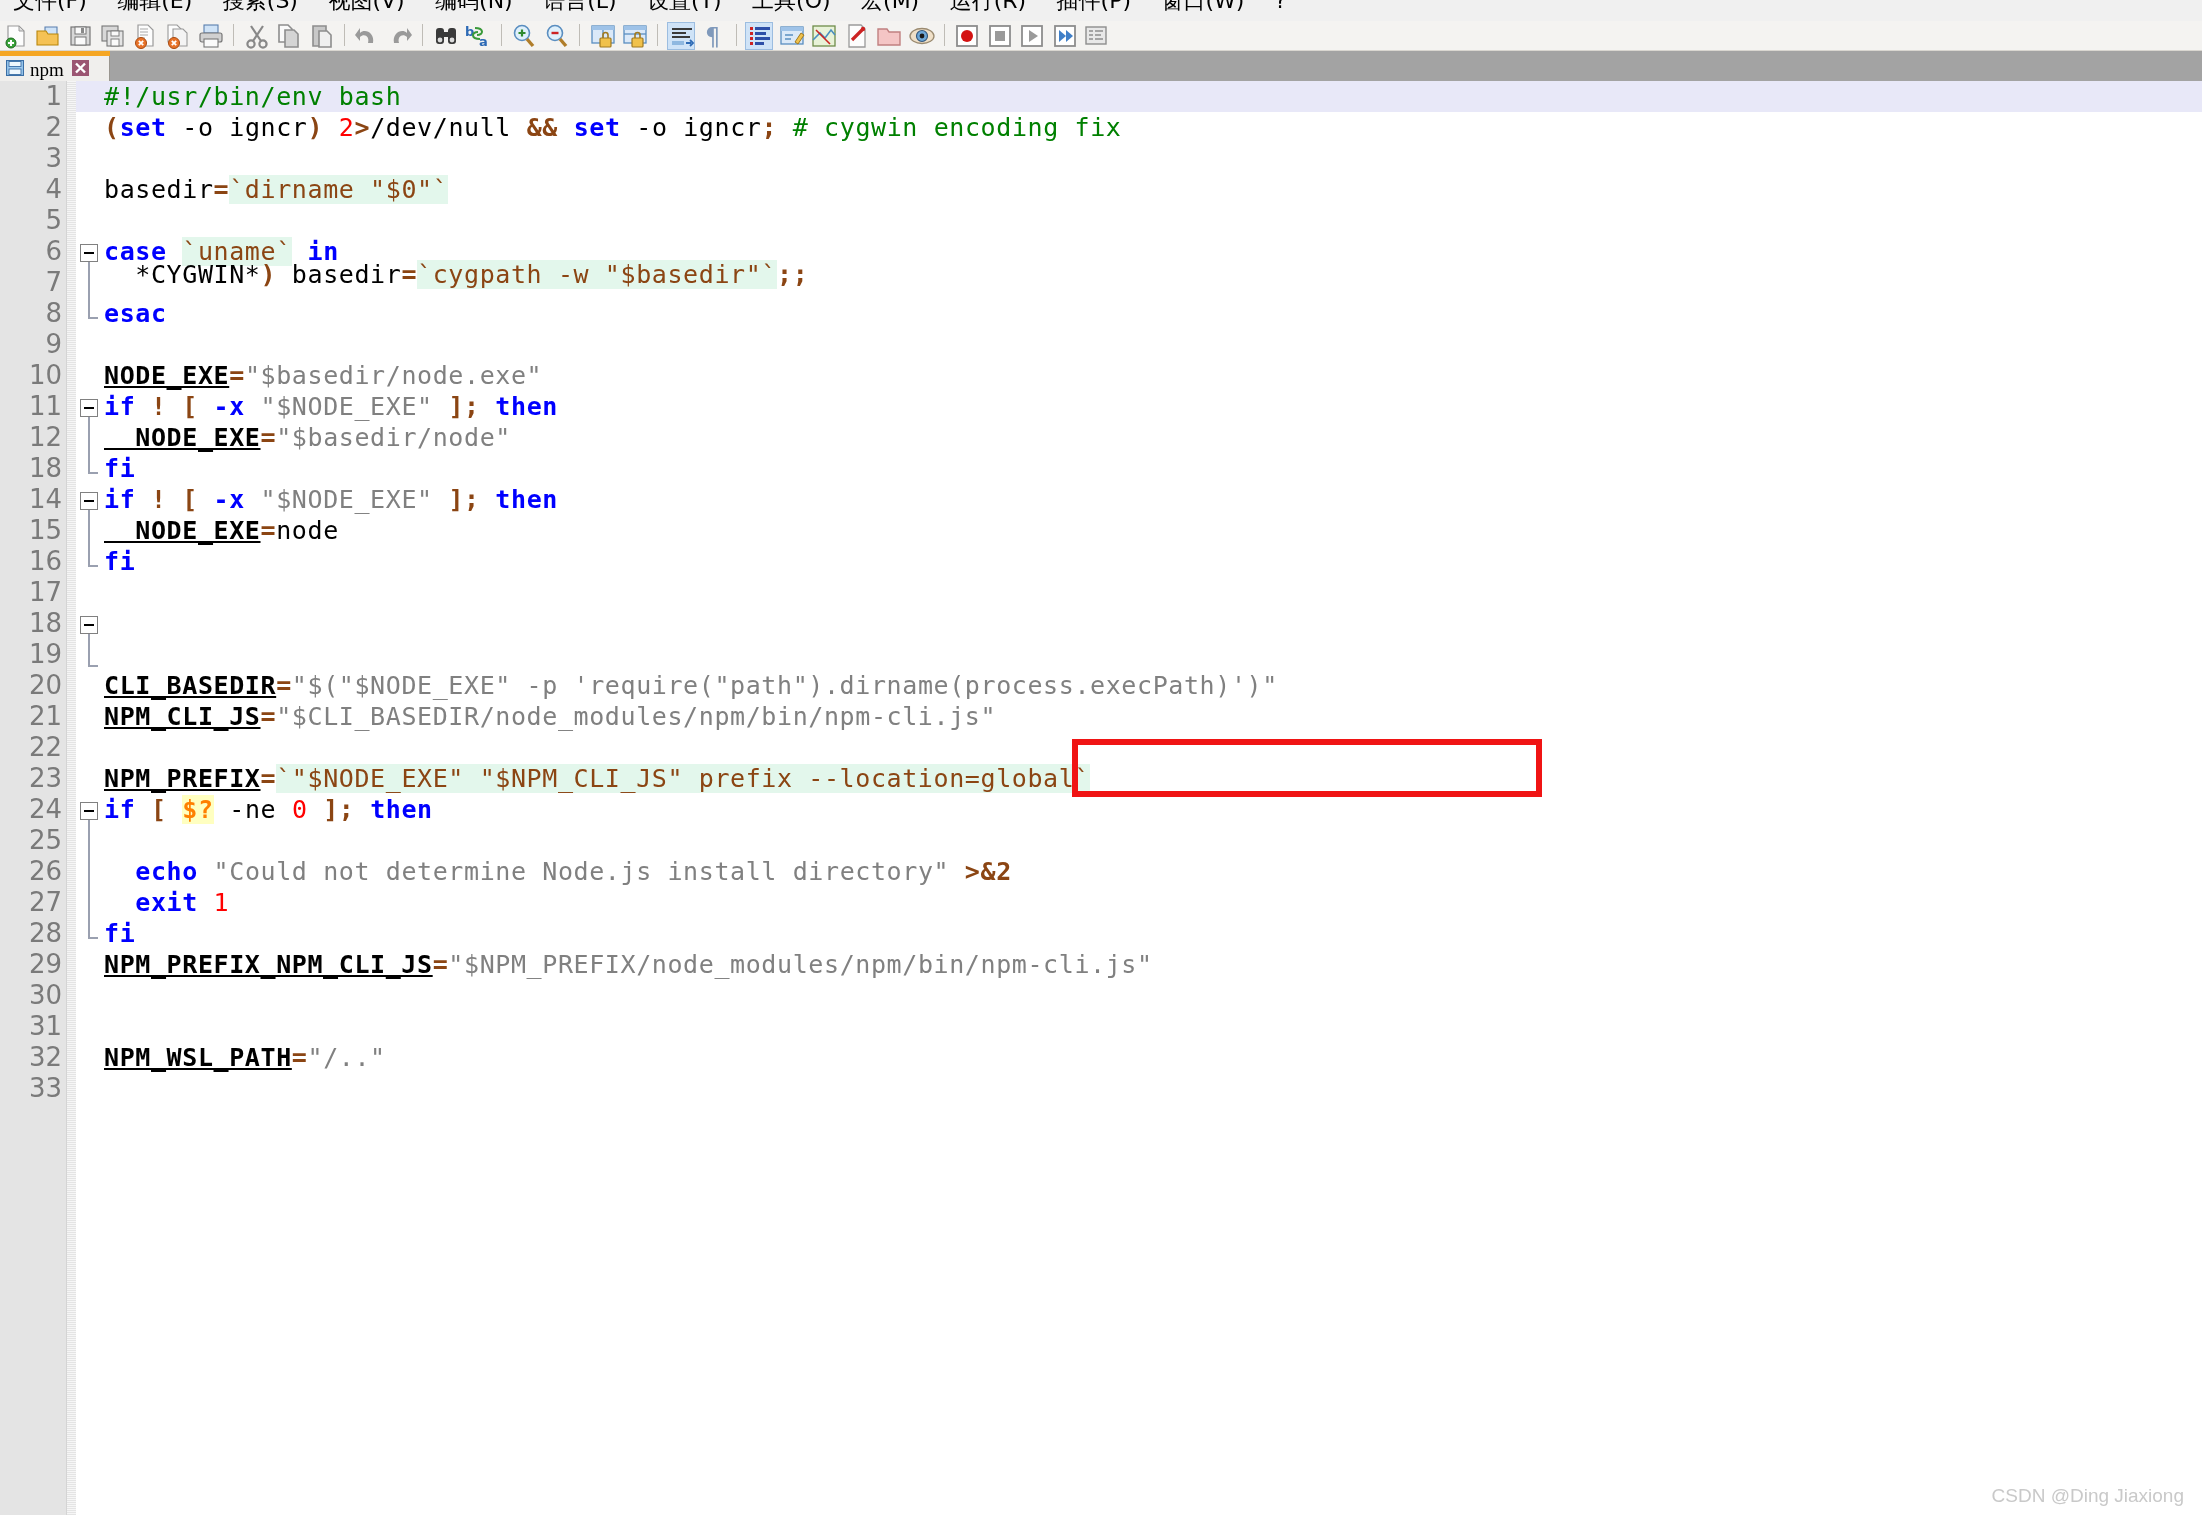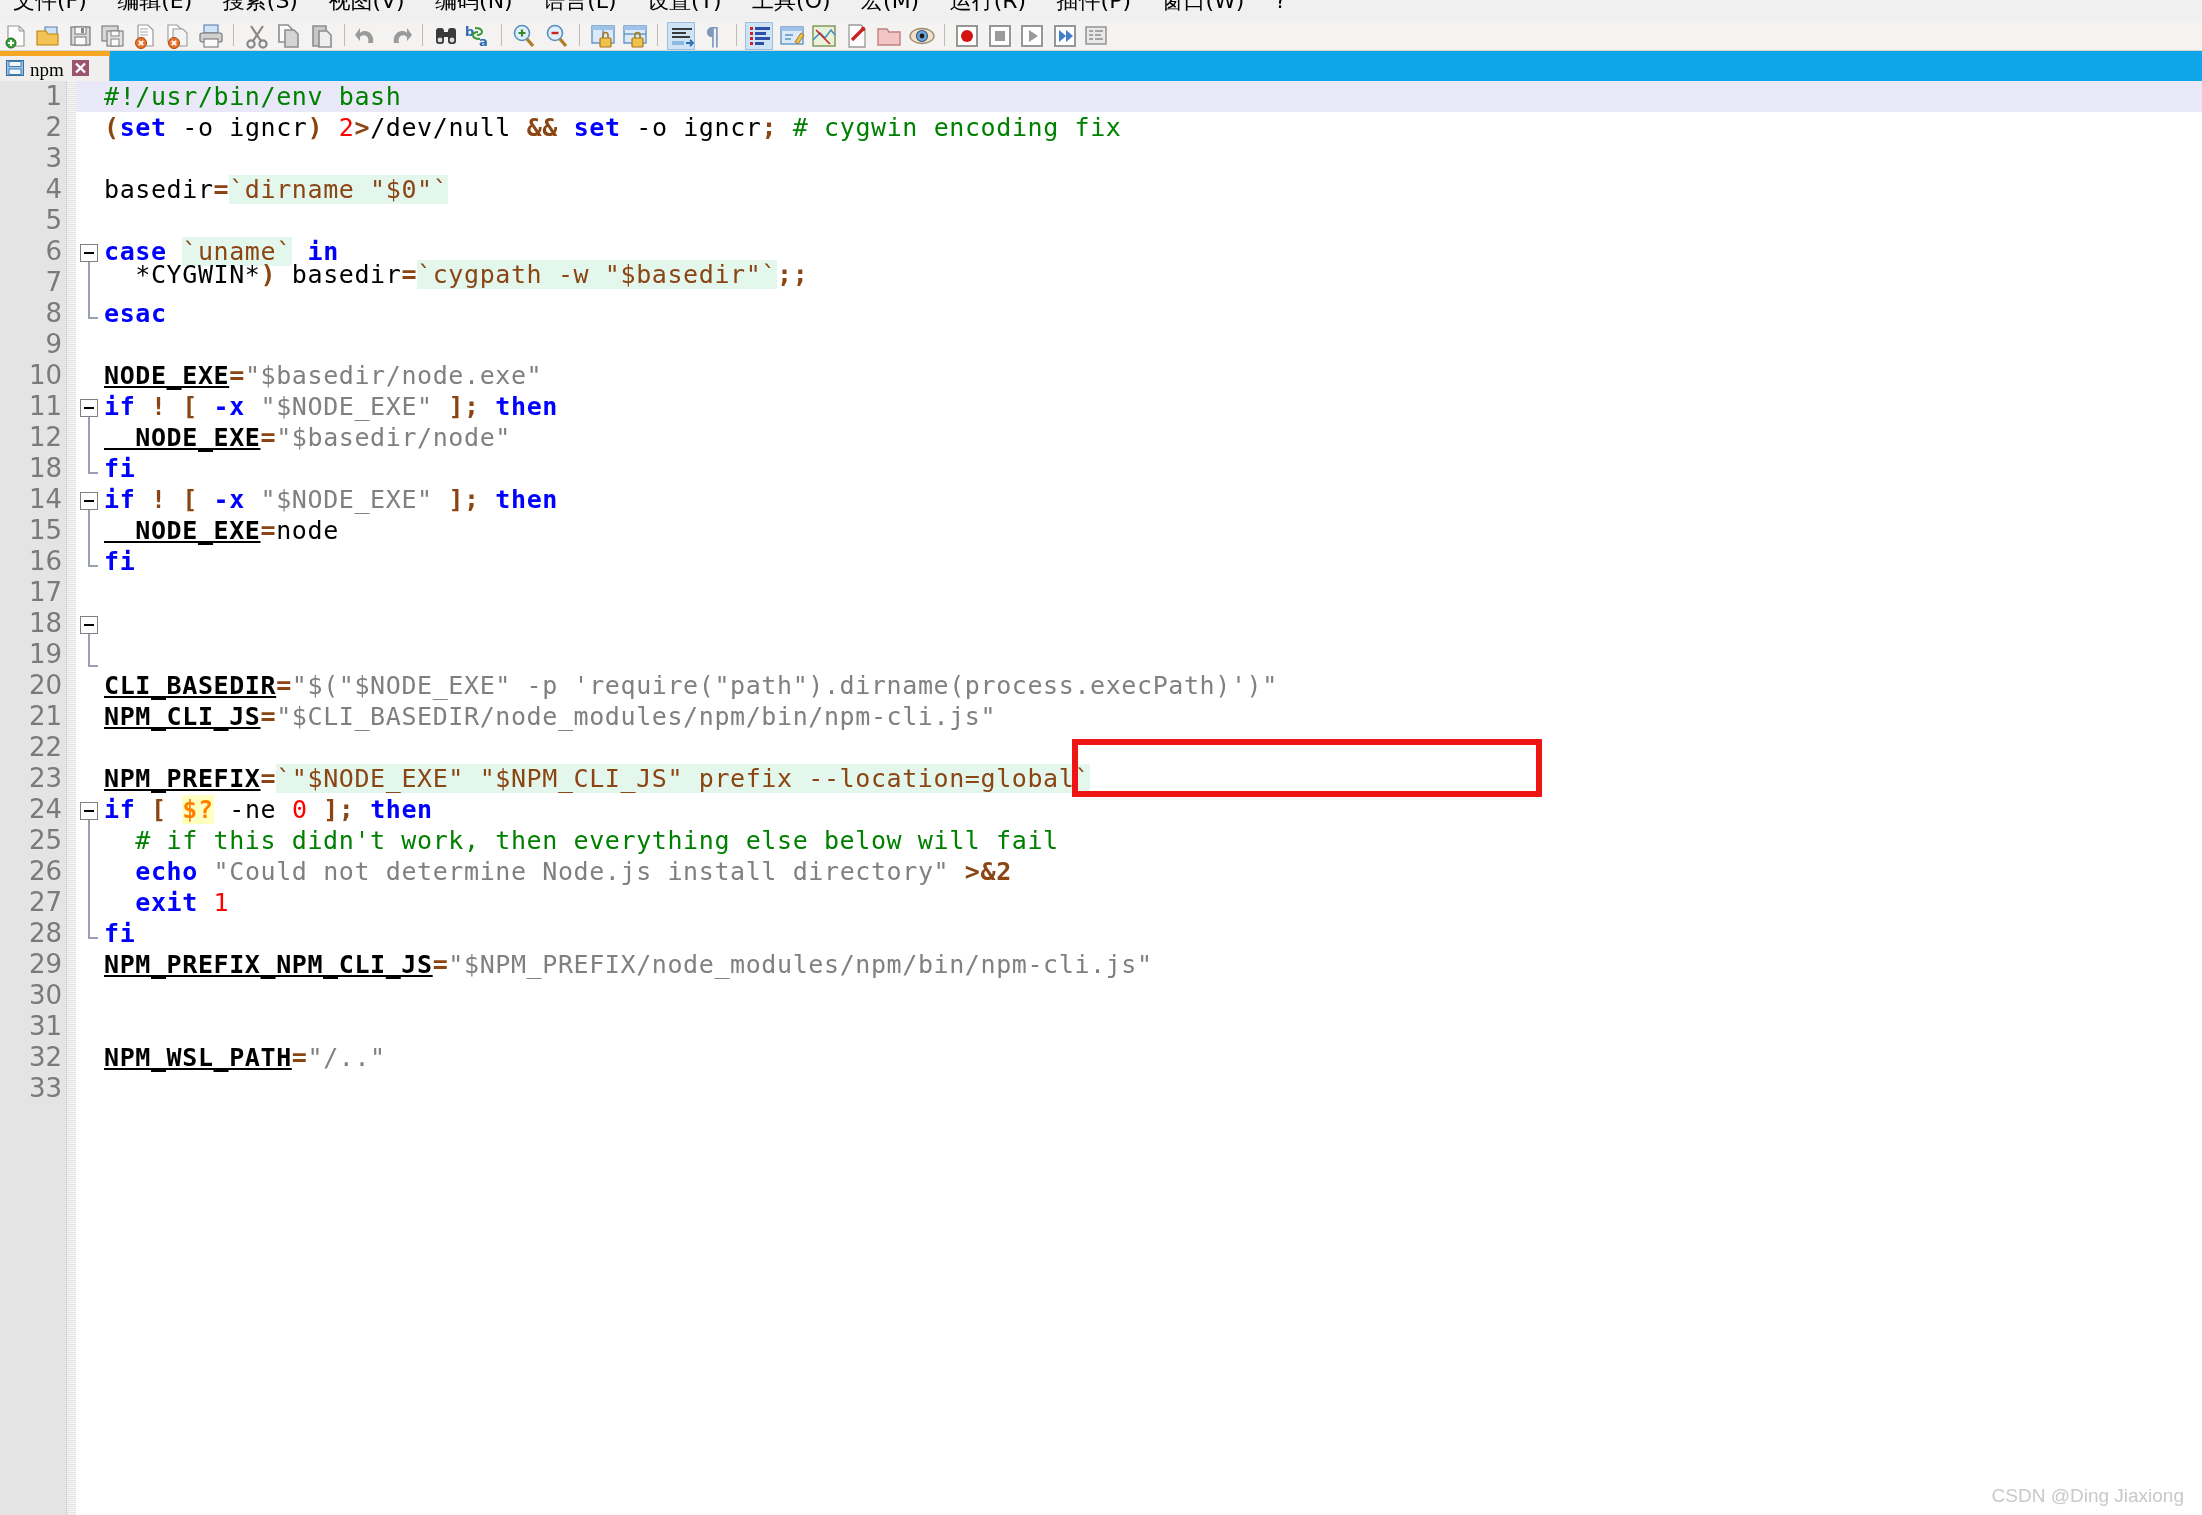--- a/index.html
+++ b/index.html
@@ -56,21 +56,21 @@
   .tb-sep::after{
     content:"";position:absolute;left:3px;top:1px;width:1px;height:22px;
     background:#bfbcb6;
   }
   .tb-btn svg{display:block;width:28px;height:28px;}
   .tb-btn.hl{background:#cfe3f7;border:1px solid #9cbde0;box-sizing:border-box;}
 
   
   #tabbar{
     position:absolute;left:0;top:51px;width:2202px;height:30px;
-    background:#0ea5e9;
+    background:#a3a3a3;
     border-bottom:1px solid #b8b5ae;
   }
   #tab-npm{
     position:absolute;left:0;top:0;height:30px;width:110px;
     background:#f0efed;
     border-right:1px solid #9a9690;
     box-sizing:border-box;
   }
   #tab-npm .tab-topbar{
     position:absolute;left:0;top:0;width:110px;height:5px;background:#f5a623;
@@ -545,21 +545,20 @@
     <div class="cl" style="top:589px"><span class="c-black c-bold">CLI_BASEDIR</span><span class="c-brown">=</span><span class="c-gray">"$("$NODE_EXE" -p 'require("path").dirname(process.execPath)')"</span></div>
 
     <div class="cl" style="top:620px"><span class="c-black c-bold">NPM_CLI_JS</span><span class="c-brown">=</span><span class="c-gray">"$CLI_BASEDIR/node_modules/npm/bin/npm-cli.js"</span></div>
 
     <div class="cl" style="top:651px"></div>
 
     <div class="cl" style="top:682px"><span class="c-black c-bold">NPM_PREFIX</span><span class="c-brown">=</span><span class="c-bq">`"$NODE_EXE" "$NPM_CLI_JS" prefix --location=global`</span></div>
 
     <div class="cl" style="top:713px"><span class="c-blue">if</span> <span class="c-brown">[</span> <span class="c-var">$?</span> <span class="c-black">-ne</span> <span class="c-red">0</span> <span class="c-brown">];</span> <span class="c-blue">then</span></div>
 
-    <div class="cl" style="top:744px"><span class="c-green">  # if this didn't work, then everything else below will fail</span></div>
 
     <div class="cl" style="top:775px"><span class="c-blue">  echo</span> <span class="c-gray">"Could not determine Node.js install directory"</span> <span class="c-brown">&gt;&amp;2</span></div>
 
     <div class="cl" style="top:806px"><span class="c-blue">  exit</span> <span class="c-red">1</span></div>
 
     <div class="cl" style="top:837px"><span class="c-blue">fi</span></div>
 
     <div class="cl" style="top:868px"><span class="c-black c-bold">NPM_PREFIX_NPM_CLI_JS</span><span class="c-brown">=</span><span class="c-gray">"$NPM_PREFIX/node_modules/npm/bin/npm-cli.js"</span></div>
 
     <div class="cl" style="top:899px"></div>

